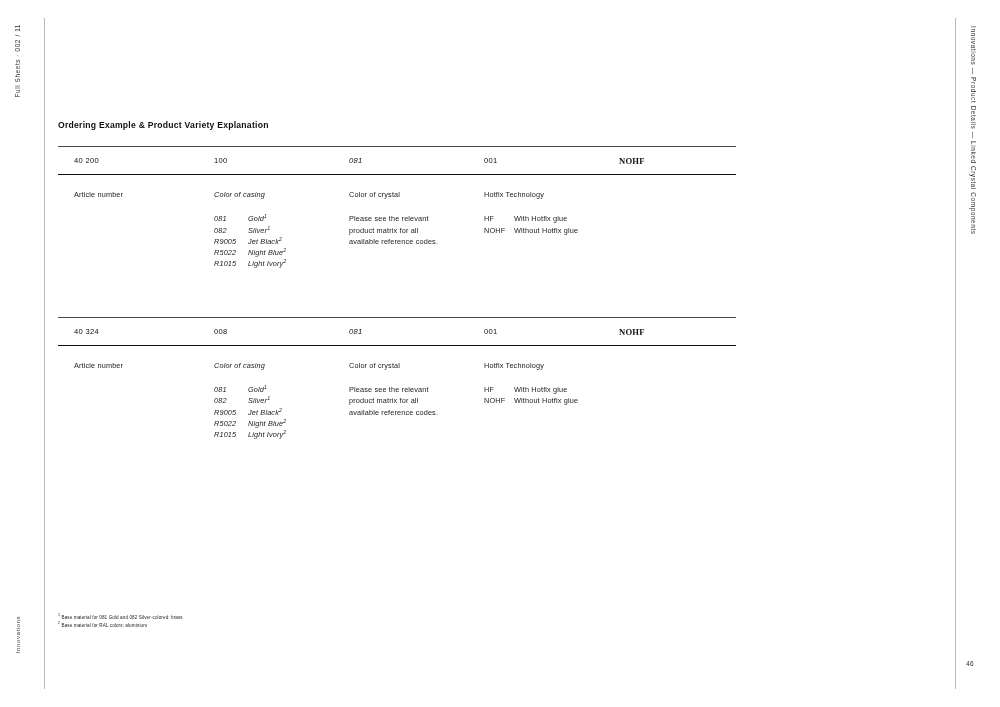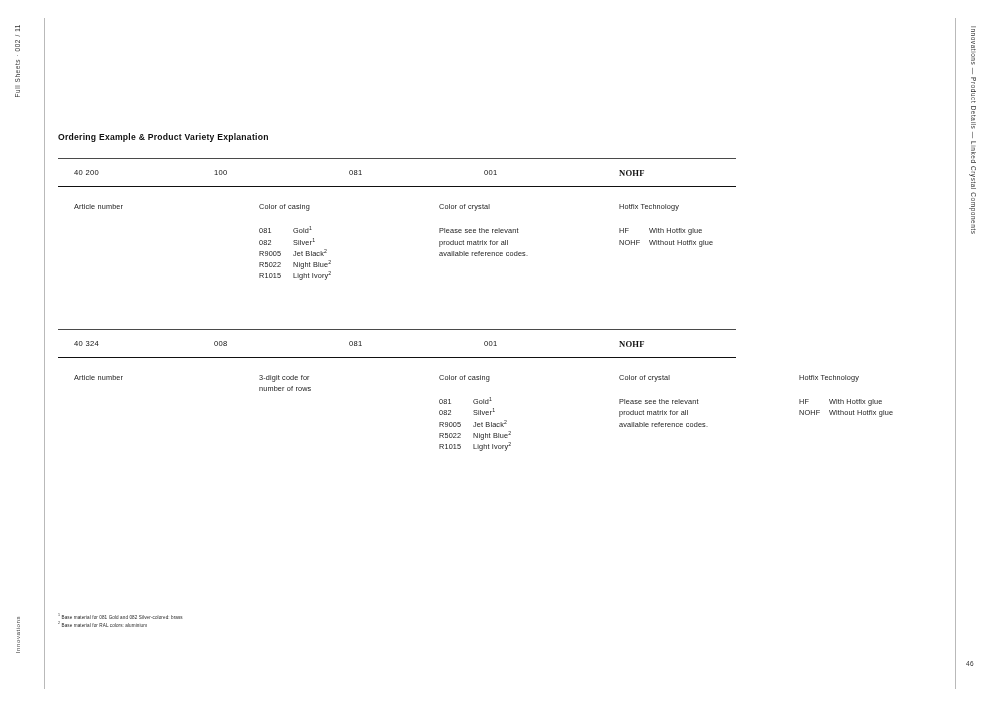--- a/index.html
+++ b/index.html
@@ -76,21 +76,21 @@
     top: 660px;
     font-size: 6.5px;
     letter-spacing: 0.4px;
     color: #2f2f2f;
   }
 
   
   .content {
     position: absolute;
     left: 58px;
-    top: 132px;
+    top: 120px;
     width: 680px;
   }
   .section-title {
     font-size: 8.6px;
     font-weight: bold;
     letter-spacing: 0.25px;
     color: #101010;
     margin: 0 0 16px 0;
   }
 
@@ -107,21 +107,21 @@
     width: 678px;
   }
 
   .row {
     display: flex;
     width: 678px;
     margin-left: 16px;
   }
   .col-a { width: 140px; flex: 0 0 140px; }
   .col-b { width: 135px; flex: 0 0 135px; }
-  .col-c { width: 135px; flex: 0 0 135px; }
+  .col-c { width: 135px; flex: 0 0 135px; font-style: italic; }
   .col-d { width: 135px; flex: 0 0 135px; }
   .col-e { width: 133px; flex: 0 0 133px; }
 
   .code-row {
     padding: 9px 0 8px 0;
     font-size: 7.6px;
     letter-spacing: 0.3px;
     color: #101010;
   }
   .code-row .cell { font-weight: normal; }
@@ -131,21 +131,20 @@
     font-size: 8.6px;
     letter-spacing: 0.2px;
   }
 
   .desc-row {
     padding: 14px 0 0 0;
     font-size: 7.3px;
     line-height: 1.55;
     color: #1a1a1a;
     letter-spacing: 0.15px;
-    gap: 45px;
   }
   .desc-row .heading {
     margin-bottom: 13px;
   }
 
   .kv {
     display: flex;
     gap: 0;
   }
   .kv .k {
@@ -280,24 +279,20 @@
       </div>
 
       <div class="rule-thick"></div>
 
       <div class="row desc-row">
 
         <div class="col-a">
           <div class="heading">Article number</div>
         </div>
 
-        <div class="col-b">
-          <div>3-digit code for</div>
-          <div>number of rows</div>
-        </div>
 
         <div class="col-c">
           <div class="heading">Color of casing</div>
           <div class="kv">
             <div class="k">081</div>
             <div class="v"><span>Gold</span><sup>1</sup></div>
           </div>
           <div class="kv">
             <div class="k">082</div>
             <div class="v"><span>Silver</span><sup>1</sup></div>

